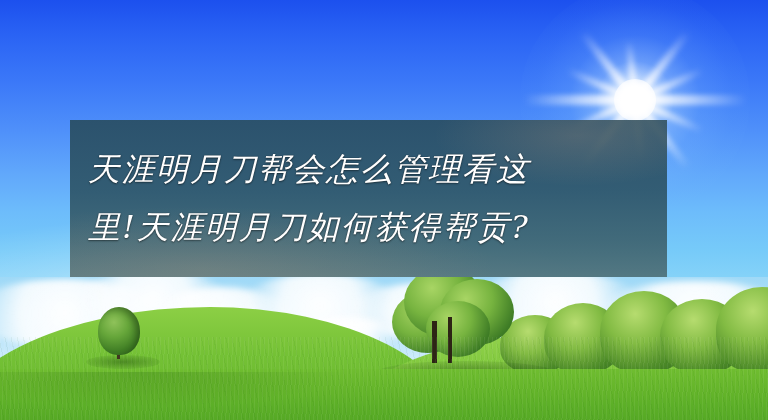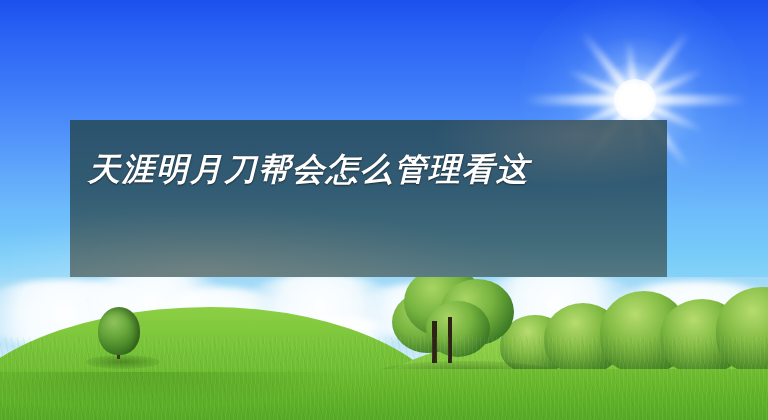--- a/index.html
+++ b/index.html
@@ -212,21 +212,21 @@
     position: absolute;
     left: 0; top: 0; right: 0; bottom: 0;
     background: radial-gradient(ellipse 420px 90px at 22% 95%, rgba(190,160,130,0.22) 0%, rgba(190,160,130,0) 70%),
                 radial-gradient(ellipse 200px 70px at 85% 10%, rgba(255,190,140,0.16) 0%, rgba(255,190,140,0) 72%);
     pointer-events: none;
   }
   .headline {
     position: relative;
     color: #ffffff;
     font-family: "DejaVu Serif", "Liberation Serif", serif;
-    font-weight: bold;
+    font-weight: normal;
     font-size: 32px;
     line-height: 58px;
     letter-spacing: 2px;
     text-shadow: 0 1px 2px rgba(0,0,0,0.45), 0 0 1px rgba(0,0,0,0.6);
     white-space: nowrap;
     font-style: italic;
   }
 </style>
 </head>
 <body>
@@ -285,15 +285,16 @@
     <div class="grass-shade"></div>
 
     <div class="tree-small-shadow"></div>
     <div class="tree-small-trunk"></div>
     <div class="tree-small-canopy"></div>
   </div>
 
   <div class="overlay">
     <div class="overlay-tint"></div>
     <div class="headline">天涯明月刀帮会怎么管理看这</div>
+    <div class="headline">里!天涯明月刀如何获得帮贡?</div>
   </div>
 
 </div>
 
 </body></html>

